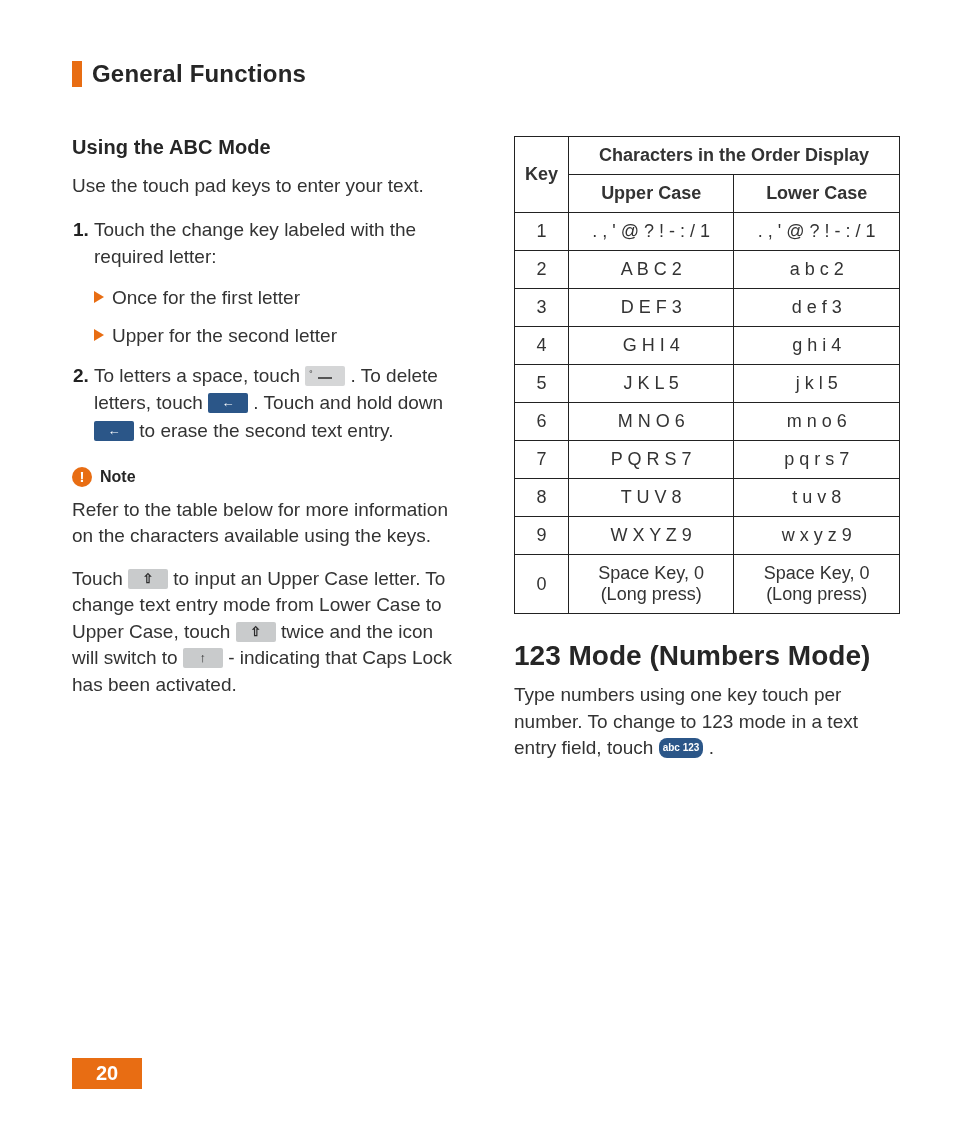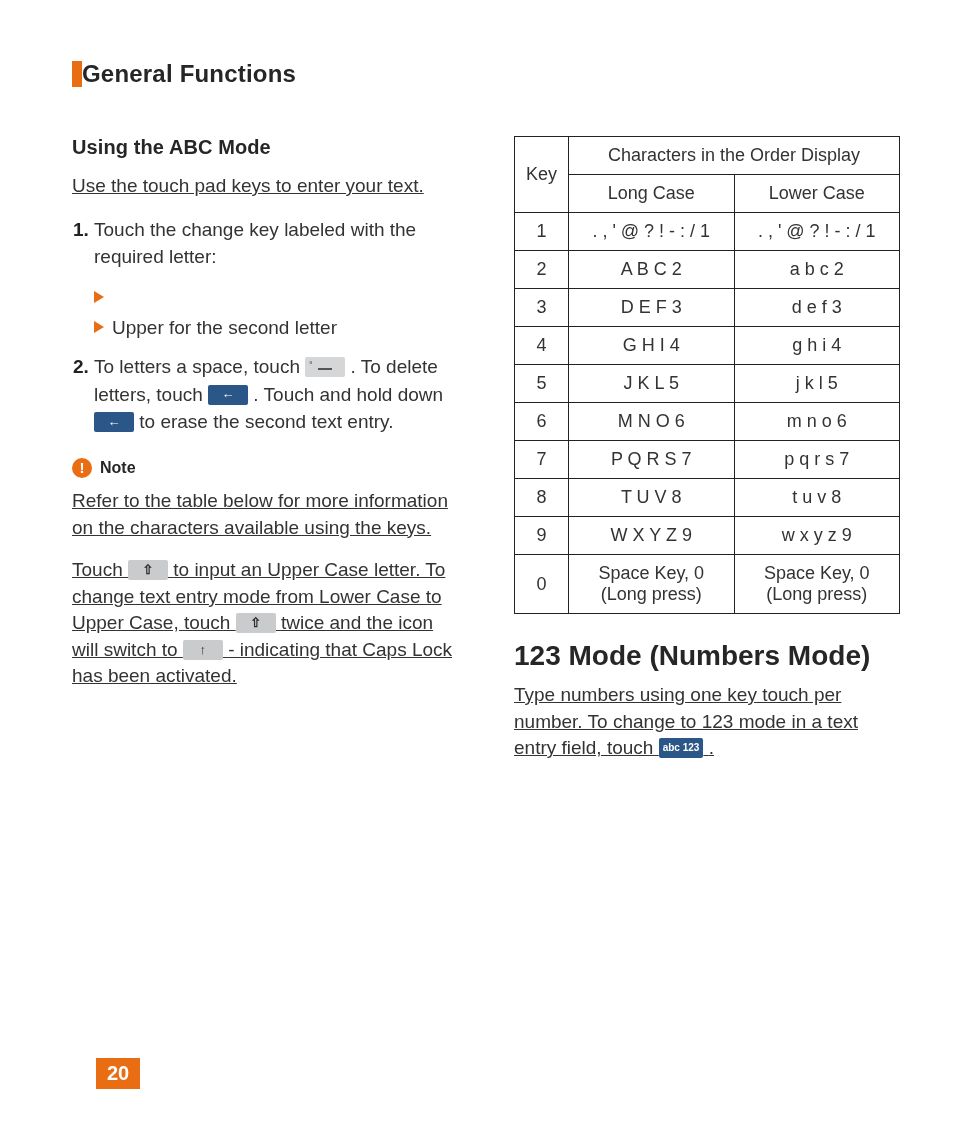--- a/index.html
+++ b/index.html
@@ -11,32 +11,32 @@
     font-family: "Helvetica Neue", Helvetica, Arial, sans-serif;
     color: #262626;
     position: relative;
   }
   .page {
     padding: 60px 54px 0 72px;
     display: flex;
     flex-direction: column;
     height: 100%;
   }
-  .page-title-row { display: flex; align-items: center; margin-bottom: 48px; }
+  .page-title-row { display: flex; align-items: center; gap: 10px; margin-bottom: 48px; }
   .accent-bar { width: 10px; height: 26px; background: #e86d13; }
   .page-title { font-size: 24px; font-weight: 700; letter-spacing: 0.2px; font-stretch: condensed; }
   .columns { display: flex; gap: 56px; }
   .col { flex: 1 1 0; }
   .subheading {
     font-size: 20px; font-weight: 700; margin: 0 0 14px 0;
     font-stretch: condensed; letter-spacing: 0.1px;
   }
   .body-text {
     font-size: 19px; line-height: 1.4; font-weight: 300;
-    margin: 4px 0 16px 0; font-stretch: condensed; color:#333;text-decoration:underline;
+    margin: 4px 0 16px 0; font-stretch: condensed; color:#333;
   }
   ol.steps { list-style: decimal; padding-left: 22px; margin: 0 0 12px 0; }
   ol.steps > li { font-size: 19px; line-height: 1.45; font-weight: 300; margin-bottom: 12px; font-stretch: condensed; color:#333; }
   ol.steps > li::marker { font-weight: 700; color:#222; }
   .sub-bullets { list-style: none; padding: 0; margin: 14px 0 8px 0; }
   .sub-bullets li { display: flex; align-items: flex-start; gap: 8px; font-size: 19px; line-height: 1.4; font-weight: 300; margin-bottom: 12px; font-stretch: condensed; color:#333; }
   .tri {
     width: 0; height: 0; border-top: 6px solid transparent; border-bottom: 6px solid transparent;
     border-left: 10px solid #e86d13; margin-top: 6px; flex: 0 0 auto;
   }
@@ -50,43 +50,43 @@
   .key-chip {
     display: inline-flex; align-items: center; justify-content: center;
     min-width: 40px; height: 20px; padding: 0 6px;
     background: #c9cbcc; color: #2b2b2b; font-size: 12px; font-weight: 600;
     border-radius: 2px; vertical-align: middle; position: relative; top: -1px;
   }
   .key-chip.space { background:#d5d6d7; }
   .key-chip.back  { background:#2b5688; color:#fff; }
   .key-chip.shift { background:#c9cbcc; }
   .key-chip.caps  { background:#c9cbcc; }
-  .key-chip.mode  { background:#2b5688; color:#fff; font-size:10px; padding:0 4px; }
+  .key-chip.mode  { background:#2b5688; color:#fff; font-size:10px; padding:0 4px;border-radius:8px; }
   .key-chip .arrow-left::before { content:"←"; font-size:13px; }
   .key-chip .shift-open::before { content:"⇧"; font-size:13px; }
   .key-chip .shift-solid::before { content:"↑"; font-size:13px; font-weight:800; }
   .key-chip .space-glyph { display:inline-block; width:14px; border-bottom:2px solid #555; height:6px; }
   .key-chip .space-dot { position:absolute; left:4px; top:2px; font-size:8px; color:#555; }
   table.char-table {
     border-collapse: collapse; width: 100%; font-stretch: condensed;
   }
   table.char-table th, table.char-table td {
     border: 1px solid #222; padding: 8px 6px; text-align: center;
     font-size: 18px; font-weight: 300; color:#333;
   }
-  table.char-table th { font-weight: 400; }
+  table.char-table th { font-weight: 700; }
   table.char-table .row-key { width: 54px; }
   .section-heading {
     font-size: 28px; font-weight: 700; margin: 26px 0 10px 0;
     font-stretch: condensed;
   }
   .page-num {
     position: absolute; left: 72px; bottom: 56px;
     background: #e86d13; color: #fff; font-weight: 700; font-size: 20px;
-    padding: 4px 11px; font-stretch: condensed; margin-left: 24px;
+    padding: 4px 24px; font-stretch: condensed;
   }
 </style>
 </head>
 <body>
 
 <div class="page">
   <div class="page-title-row">
     <div class="accent-bar"></div>
     <div class="page-title">General Functions</div>
   </div>
@@ -96,20 +96,21 @@
     <div class="col">
       <p class="subheading">Using the ABC Mode</p>
       <p class="body-text">Use the touch pad keys to enter your text.</p>
 
       <ol class="steps">
         <li>
           <span>Touch the change key labeled with the required letter:</span>
           <ul class="sub-bullets">
             <li>
                 <span class="tri"></span>
+                <span>Once for the first letter</span>
               </li>
             <li>
                 <span class="tri"></span>
                 <span>Upper for the second letter</span>
               </li>
           </ul>
         </li>
         <li>
           <span>To letters a space, touch </span>
           <span class="key-chip space">
@@ -152,21 +153,21 @@
     </div>
 
     <div class="col">
       <table class="char-table">
         <thead>
           <tr>
             <th class="row-key" rowspan="2">Key</th>
             <th colspan="2">Characters in the Order Display</th>
           </tr>
           <tr>
-            <th>Long Case</th>
+            <th>Upper Case</th>
             <th>Lower Case</th>
           </tr>
         </thead>
         <tbody>
           <tr>
               <td>1</td>
               <td>. , ' @ ? ! - : / 1</td>
               <td>. , ' @ ? ! - : / 1</td>
             </tr>
           <tr>

